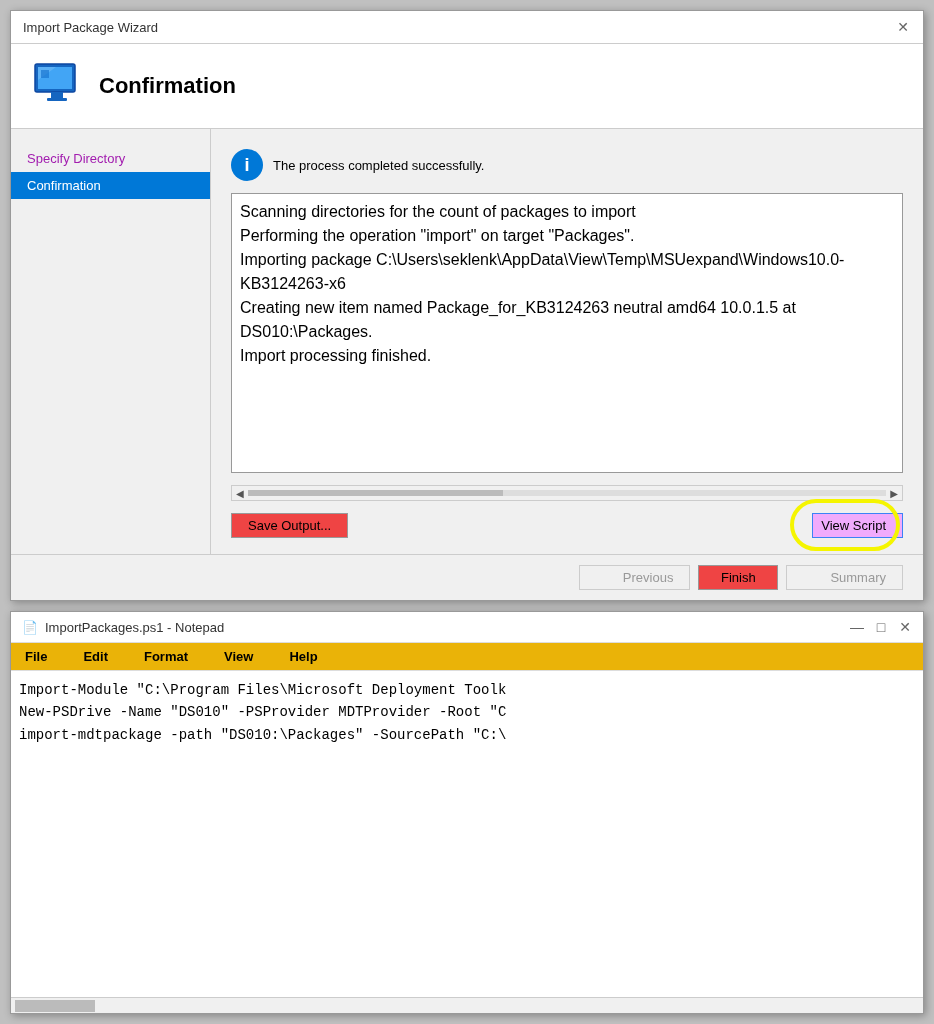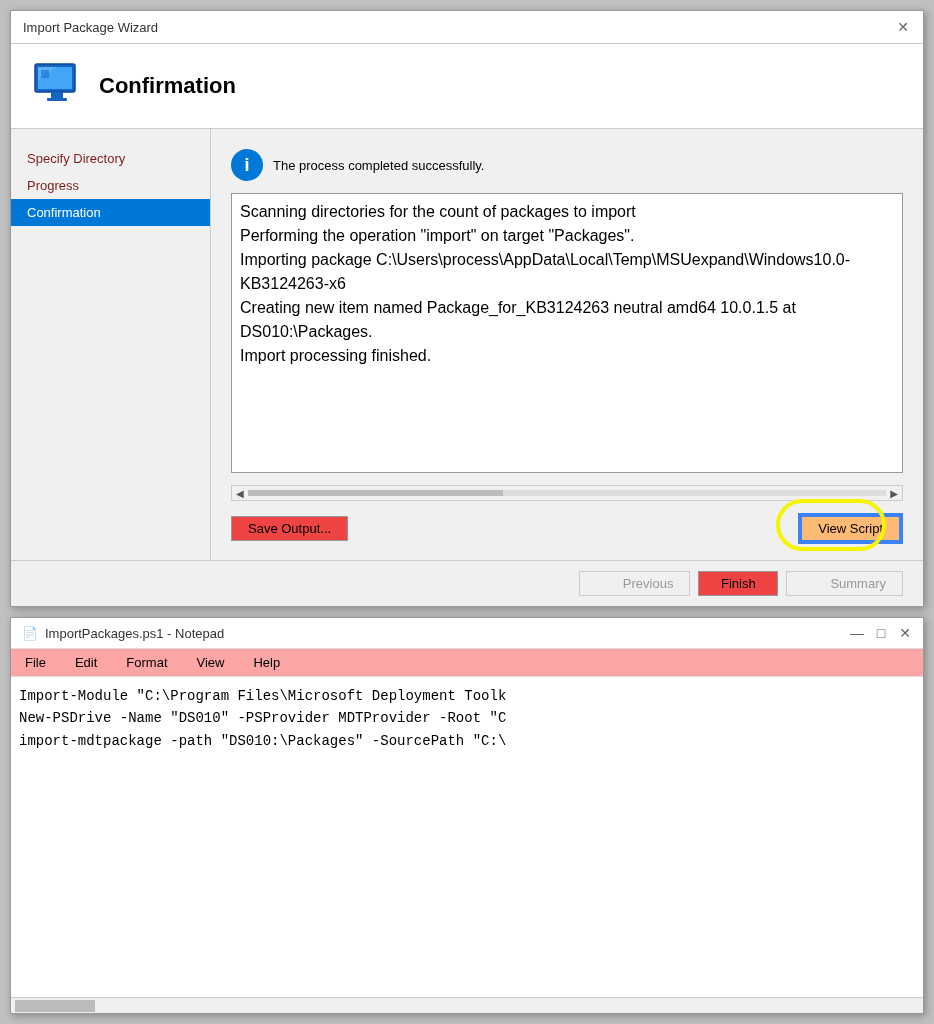--- a/index.html
+++ b/index.html
@@ -80,21 +80,21 @@
     .wizard-sidebar {
       width: 200px;
       background: #f0f0f0;
       border-right: 1px solid #ccc;
       padding: 16px 0;
       flex-shrink: 0;
     }
 
     .sidebar-item {
       padding: 6px 16px;
-      color: #7f1d1d;
+      color: #a21caf;
       cursor: default;
       font-size: 13px;
     }
 
     .sidebar-item.active {
       background: #0078d7;
       color: #fff;
     }
 
     
@@ -184,22 +184,23 @@
       padding: 4px 16px;
       background: #ef4444;
       border: 1px solid #999;
       cursor: pointer;
       font-size: 13px;
       color: #000;
       min-width: 80px;
     }
 
     .btn.highlighted {
-      border: 4px solid #3b82f6;
-      background: #fdba74;
+      border: 1px solid #3b82f6;
+      background: #f0abfc;
+      padding-left: 8px;
     }
 
     
     .view-script-wrapper {
       position: relative;
       display: inline-block;
     }
 
     .yellow-circle {
       position: absolute;
@@ -261,24 +262,25 @@
       justify-content: center;
     }
 
     .notepad-title-left {
       display: flex;
       align-items: center;
     }
 
     .notepad-menubar {
       display: flex;
-      gap: 9px;
+      gap: 16px;
       padding: 2px 4px;
       border-bottom: 1px solid #ddd;
-      background: #fca5a5;
+      background: #eab308;
+      font-weight: bold;
     }
 
     .menu-item {
       padding: 4px 10px;
       font-size: 13px;
       cursor: pointer;
       color: #000;
     }
 
     .notepad-content {
@@ -349,35 +351,34 @@
 
       <rect x="10" y="10" width="8" height="8" fill="#1976d2" opacity="0.7"></rect>
     </svg>
     <span class="wizard-title">Confirmation</span>
   </div>
 
   <div class="wizard-body">
 
     <div class="wizard-sidebar">
       <div class="sidebar-item">Specify Directory</div>
-      <div class="sidebar-item">Progress</div>
       <div class="sidebar-item active">Confirmation</div>
     </div>
 
     <div class="wizard-content">
 
       <div class="status-row">
         <div class="info-icon">i</div>
         <span>The process completed successfully.</span>
       </div>
 
       <div class="log-area">
         <div>Scanning directories for the count of packages to import</div>
         <div>Performing the operation "import" on target "Packages".</div>
-        <div>Importing package C:\Users\process\AppData\Local\Temp\MSUexpand\Windows10.0-KB3124263-x6</div>
+        <div>Importing package C:\Users\seklenk\AppData\View\Temp\MSUexpand\Windows10.0-KB3124263-x6</div>
         <div>Creating new item named Package_for_KB3124263 neutral amd64 10.0.1.5 at DS010:\Packages.</div>
         <div>Import processing finished.</div>
       </div>
 
       <div class="scrollbar-row">
         <span class="scroll-arrow">◀</span>
         <div class="scroll-track">
           <div class="scroll-thumb"></div>
         </div>
         <span class="scroll-arrow">▶</span>

